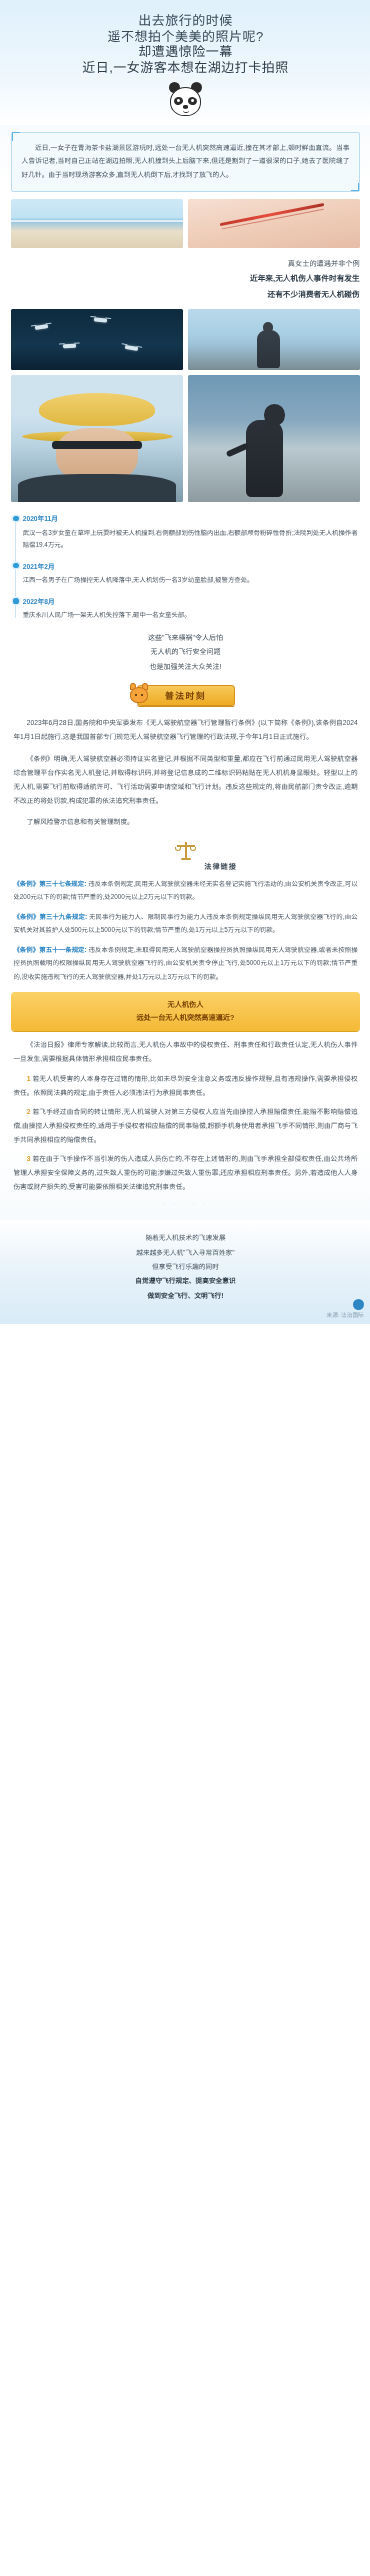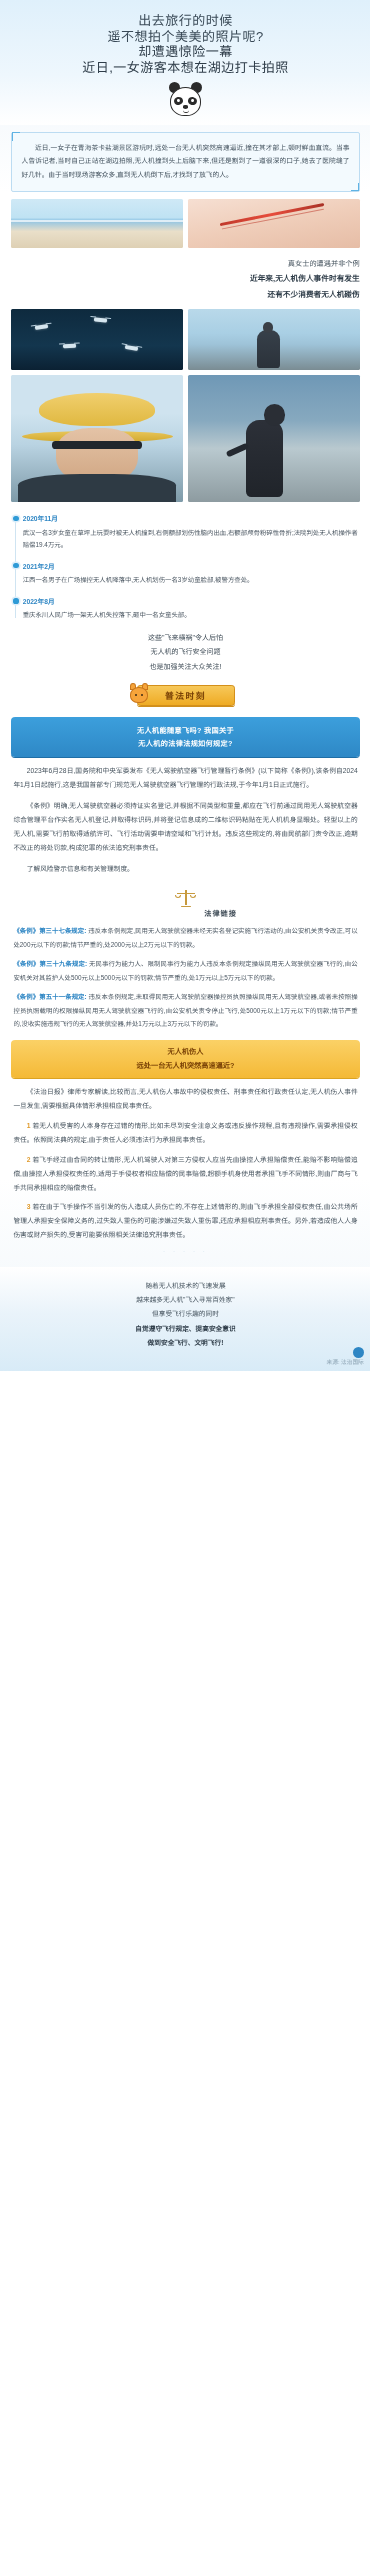--- a/index.html
+++ b/index.html
@@ -522,24 +522,20 @@
       <div class="m-ear r"></div>
       <div class="m-head"></div>
       <div class="m-eye l"></div>
       <div class="m-eye r"></div>
     </div>
     <div class="plate">
       <span>普法时刻</span>
     </div>
   </div>
 
-  <div class="qbox">
-    <div>无人机能随意飞吗? 我国关于</div>
-    <div>无人机的法律法规如何规定?</div>
-  </div>
 
   <div class="body-text">2023年6月28日,国务院和中央军委发布《无人驾驶航空器飞行管理暂行条例》(以下简称《条例》),该条例自2024年1月1日起施行,这是我国首部专门规范无人驾驶航空器飞行管理的行政法规,于今年1月1日正式施行。</div>
   <div class="body-text">《条例》明确,无人驾驶航空器必须持证实名登记,并根据不同类型和重量,都应在飞行前通过民用无人驾驶航空器综合管理平台作实名无人机登记,并取得标识码,并将登记信息成的二维标识码粘贴在无人机机身显眼处。轻型以上的无人机,需要飞行前取得适航许可、飞行活动需要申请空域和飞行计划。违反这些规定的,将由民航部门责令改正,逾期不改正的将处罚款,构成犯罪的依法追究刑事责任。</div>
   <div class="body-text">了解风险警示信息和有关管理制度。</div>
 
   <div class="law-head">
     <div class="scale">
       <div class="post"></div>
       <div class="beam"></div>
       <div class="pan l"></div>

